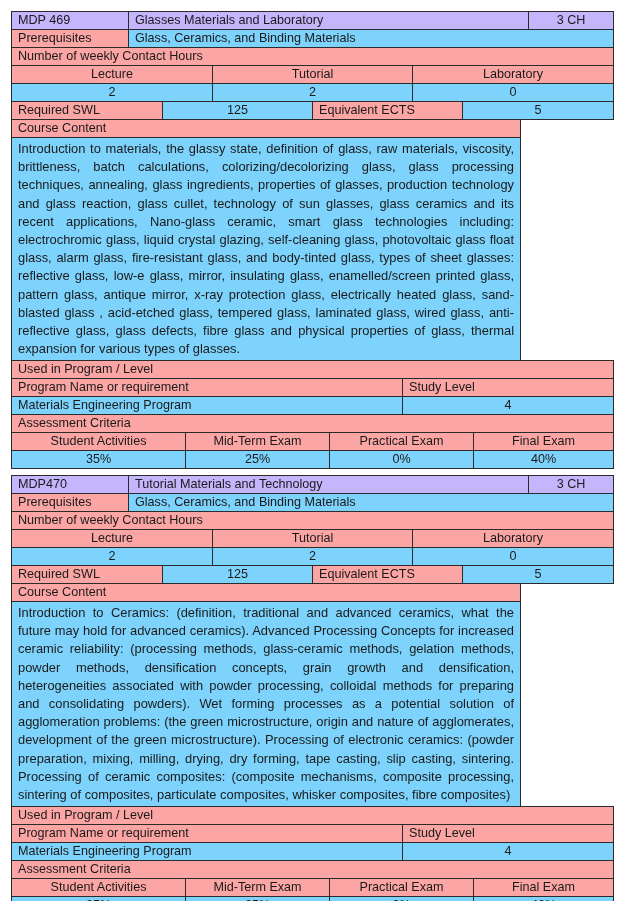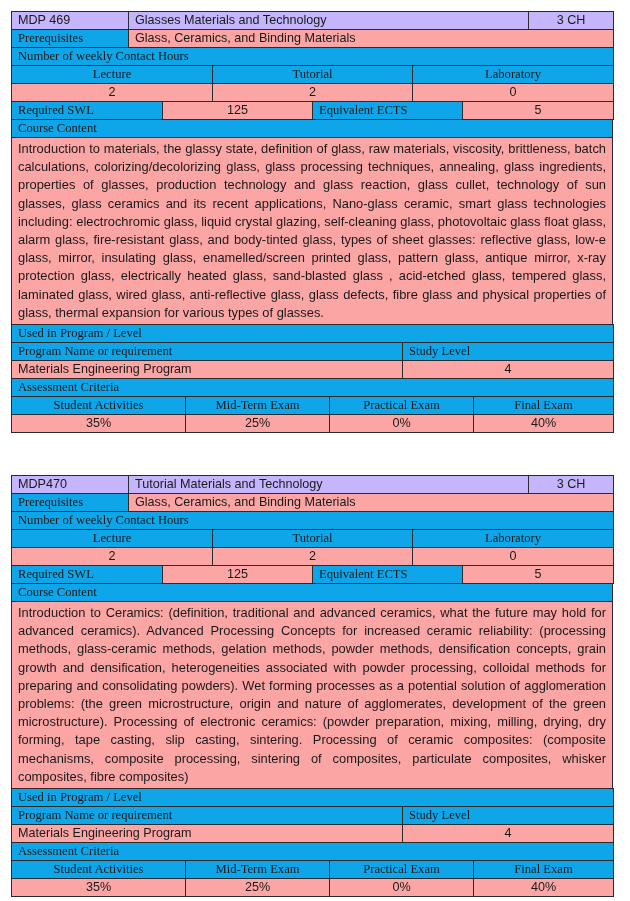--- a/index.html
+++ b/index.html
@@ -1,45 +1,45 @@
 <!DOCTYPE html>
 <html><head>
 <meta charset="utf-8">
 <style>
   html, body { margin: 0; padding: 0; background: #ffffff; }
   body { width: 630px; height: 901px; position: relative; overflow: hidden;
          font-family: "Liberation Sans", "DejaVu Sans", sans-serif; color: #1a1a1a; }
   .course { position: absolute; left: 11px; width: 602px; }
   .course.c1 { top: 11px; }
   .course.c2 { top: 463px; margin-top: 12px; }
-  table { border-collapse: collapse; width: 602px; table-layout: fixed; }
+  table { border-collapse: collapse; width: 510px; table-layout: fixed; }
   td { border: 1px solid #2b2b2b; padding: 0 6px; font-size: 12.6px; height: 17px; line-height: 17px;
        white-space: nowrap; overflow: hidden; }
   .blue { background: #c4b5fd; }
-  .green { background: #0ea5e9; font-family: Liberation Serif, serif; }
-  .white { background: #fca5a5; }
+  .green { background: #fca5a5; }
+  .white { background: #7dd3fc; }
   .c { text-align: center; }
   .content { white-space: normal; text-align: justify; line-height: 18.2px; padding: 2px 6px 2px 6px; height: auto;
              font-size: 12.9px; }
 </style>
 </head>
 <body>
 
 <div id="courses-root">
   <div class="course c1">
     <table>
       <colgroup>
           <col style="width:117px">
           <col style="width:400px">
           <col style="width:85px">
         </colgroup>
       <tbody>
           <tr>
         <td class="blue">MDP 469</td>
-        <td class="blue">Glasses Materials and Technology</td>
+        <td class="blue">Glasses Materials and Laboratory</td>
         <td class="blue c">3 CH</td>
       </tr>
     </tbody>
       </table>
     <table style="margin-top:-1px">
       <colgroup>
           <col style="width:117px">
           <col style="width:485px">
         </colgroup>
       <tbody>

